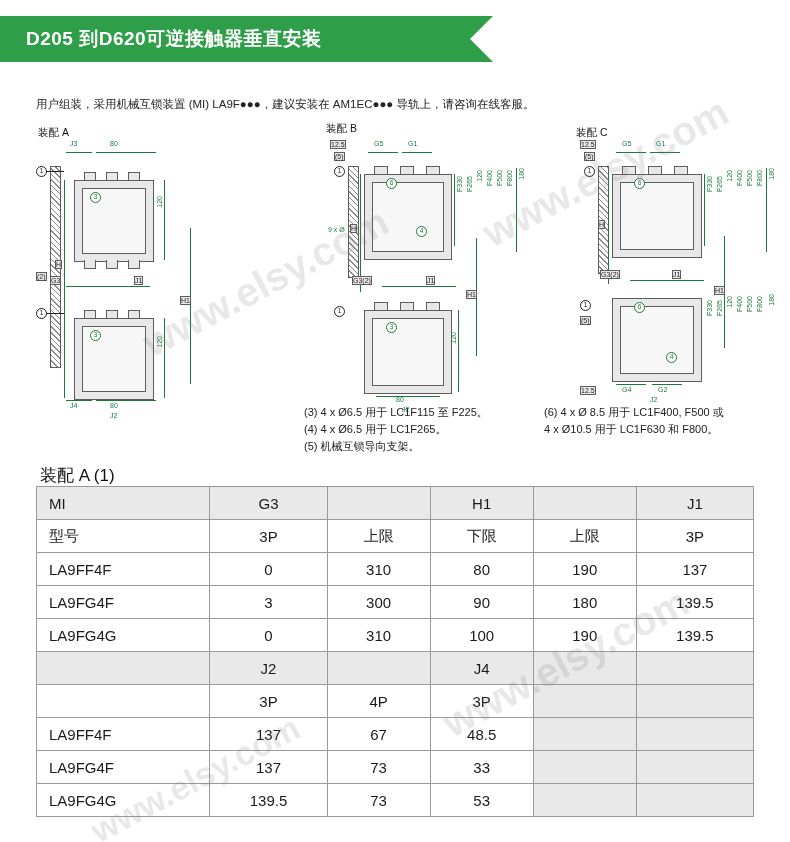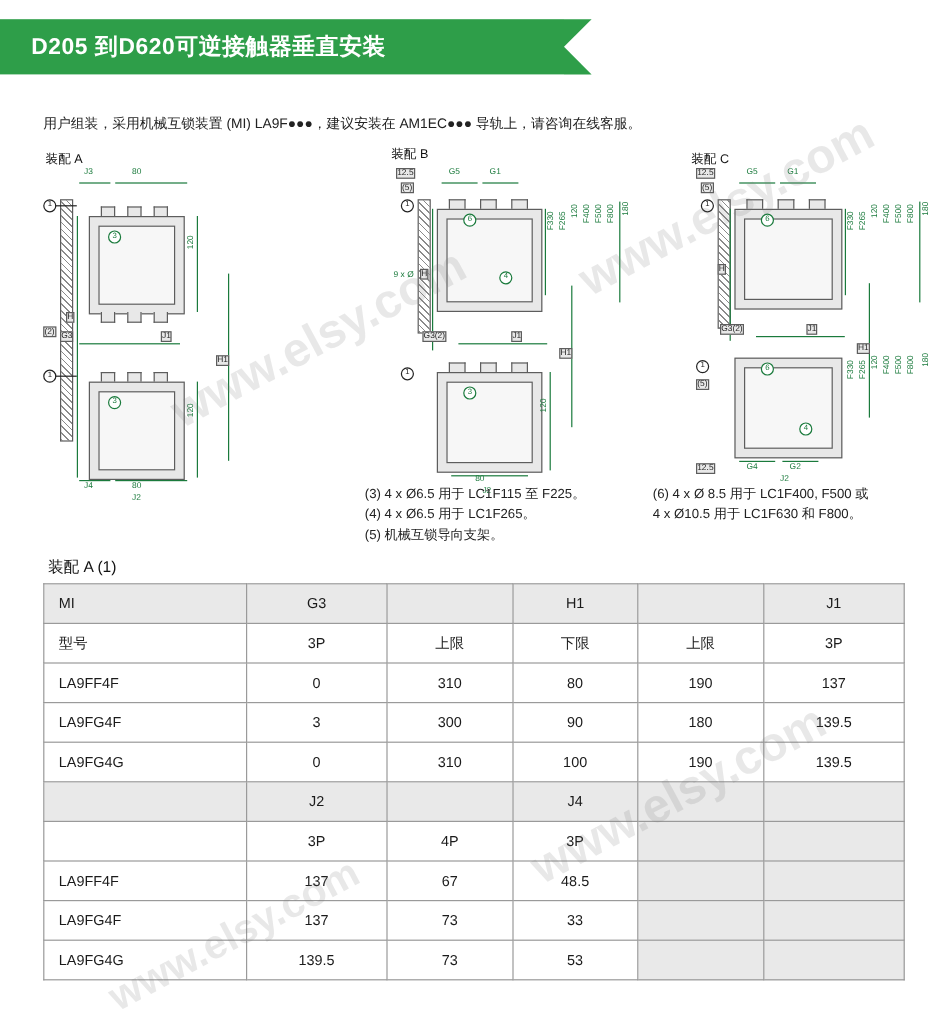--- a/index.html
+++ b/index.html
@@ -72,27 +72,27 @@
     border:1px solid #5d5d5d;
   }
   
   .notes{position:absolute;left:36px;top:404px;width:720px;font-size:11px;line-height:1.55;}
   .notes .ncol{position:absolute;top:0;}
   .n1{left:0;width:260px;}
   .n2{left:268px;width:230px;}
   .n3{left:508px;width:250px;}
   
   .tbl-title{
-    position:absolute;left:40px;top:464px;font-size:13px;color:#111;
+    position:absolute;left:40px;top:464px;font-size:17px;color:#111;
   }
   table.spec{
     position:absolute;left:36px;top:486px;
     width:718px;
     border-collapse:collapse;
-    font-size:12px;
+    font-size:15px;
   }
   table.spec td{
     border:1px solid #9a9a9a;
     height:32px;
     padding:0 12px;
     text-align:center;
     color:#1b1b1b;
   }
   table.spec td.lead{text-align:left;padding-left:12px;}
   table.spec tr.shade td{background:#e9e9e9;}

